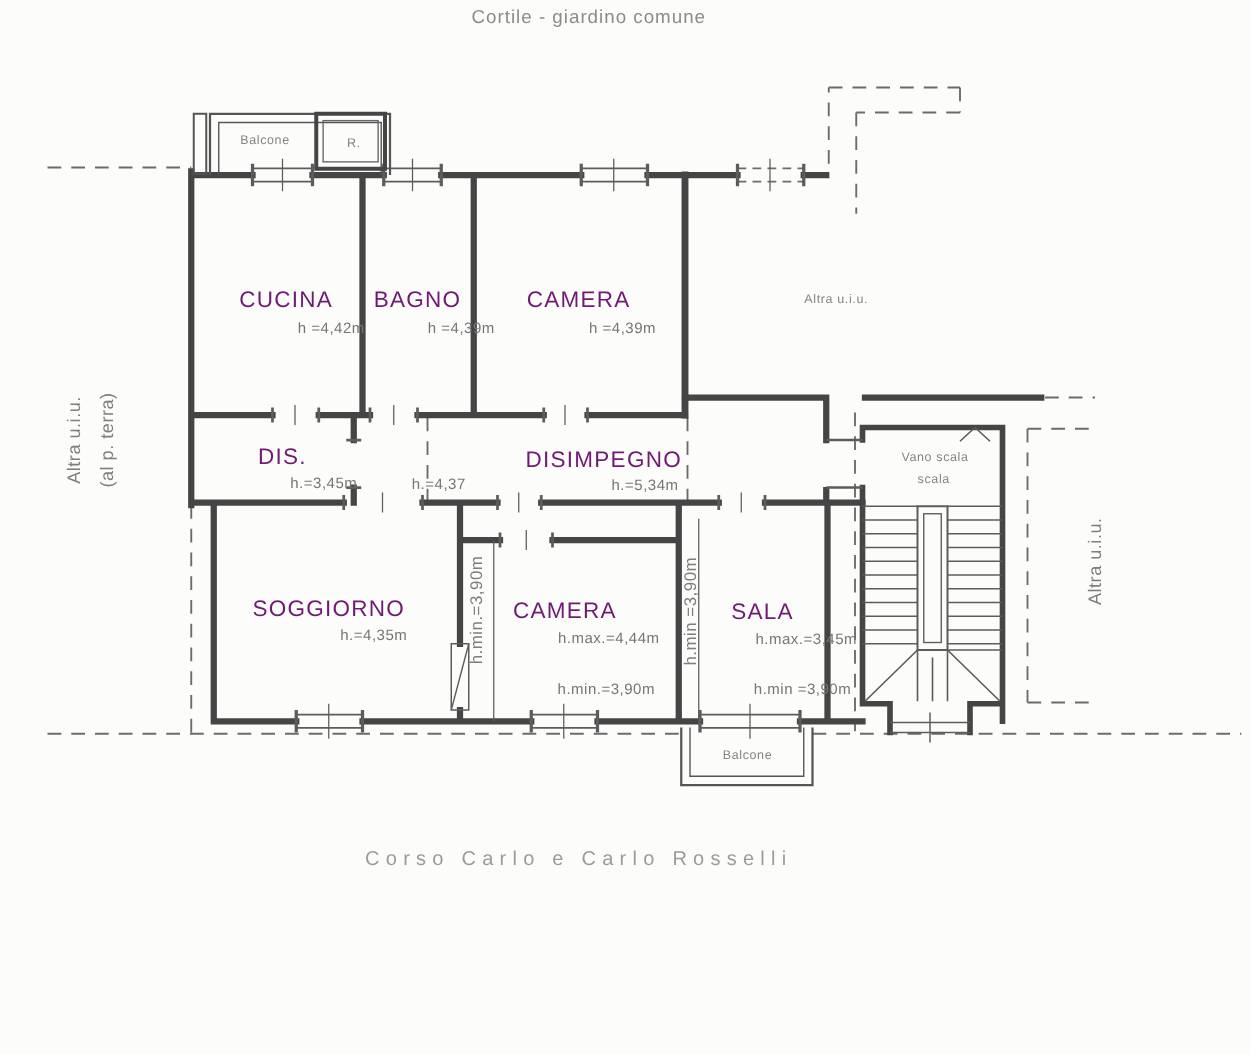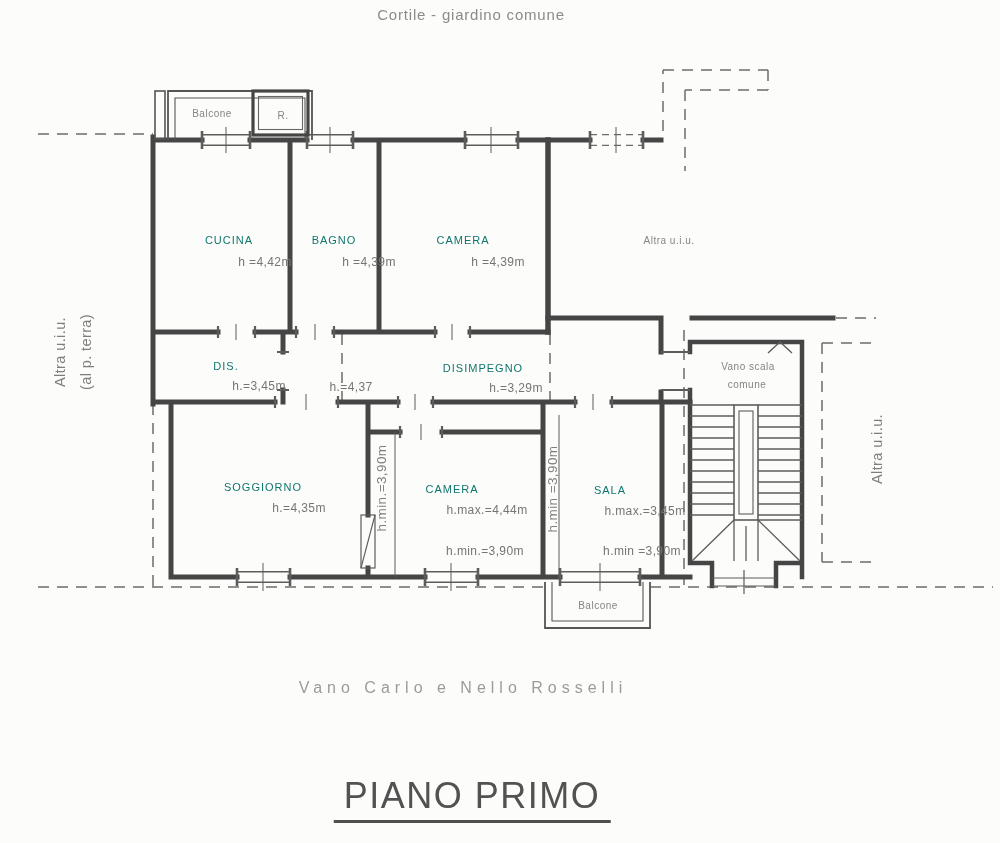--- a/index.html
+++ b/index.html
@@ -4,21 +4,21 @@
 <style>
   html,body{margin:0;padding:0;background:#e8e8e8;}
   #stage{
     position:relative;width:1000px;height:843px;margin:0 auto;
     background:#fcfcfa;overflow:hidden;
     font-family:"Liberation Sans","DejaVu Sans",sans-serif;
   }
   svg{position:absolute;left:0;top:0;}
   .lbl{
     position:absolute;transform:translate(-50%,-50%);
-    white-space:nowrap;color:#0f766e;font-size:11px;letter-spacing:1px;
+    white-space:nowrap;color:#701a75;font-size:18px;letter-spacing:1px;
   }
   .hgt{font-size:12px;color:#757575;letter-spacing:.4px;margin-left:35px;}
   .small-note{font-size:10px;color:#858585;letter-spacing:.5px;}
   .vert{transform:translate(-50%,-50%) rotate(-90deg);font-size:13.5px;color:#7e7e7e;letter-spacing:.4px;}
   .courtyard{font-size:15px;color:#8b8b8b;letter-spacing:.8px;}
   .street{font-size:16px;color:#9b9b9b;letter-spacing:5px;}
   .title{
     font-size:36px;color:#525252;letter-spacing:1.5px;
     border-bottom:3px solid #4f4f4f;padding:0 10px 3px 10px;
   }
@@ -121,39 +121,38 @@
   <div class="lbl" style="left:463px;top:240px">CAMERA</div>
   <div class="lbl hgt" style="left:463px;top:262px">h =4,39m</div>
 
   <div class="lbl small-note" style="left:669px;top:240px">Altra u.i.u.</div>
 
   <div class="lbl" style="left:226px;top:366px">DIS.</div>
   <div class="lbl hgt" style="left:224px;top:386px">h.=3,45m</div>
   <div class="lbl hgt" style="left:316px;top:387px">h.=4,37</div>
 
   <div class="lbl" style="left:483px;top:368px">DISIMPEGNO</div>
-  <div class="lbl hgt" style="left:481px;top:388px">h.=3,29m</div>
+  <div class="lbl hgt" style="left:481px;top:388px">h.=5,34m</div>
 
   <div class="lbl small-note" style="left:748px;top:366px">Vano scala</div>
-  <div class="lbl small-note" style="left:747px;top:384px">comune</div>
+  <div class="lbl small-note" style="left:747px;top:384px">scala</div>
 
   <div class="lbl" style="left:263px;top:487px">SOGGIORNO</div>
   <div class="lbl hgt" style="left:264px;top:508px">h.=4,35m</div>
 
   <div class="lbl" style="left:452px;top:489px">CAMERA</div>
   <div class="lbl hgt" style="left:452px;top:510px">h.max.=4,44m</div>
   <div class="lbl hgt" style="left:450px;top:551px">h.min.=3,90m</div>
   <div class="lbl vert" style="left:381px;top:488px">h.min.=3,90m</div>
 
   <div class="lbl" style="left:610px;top:490px">SALA</div>
   <div class="lbl hgt" style="left:610px;top:511px">h.max.=3,45m</div>
   <div class="lbl hgt" style="left:607px;top:551px">h.min =3,90m</div>
   <div class="lbl vert" style="left:552px;top:489px">h.min =3,90m</div>
 
   <div class="lbl small-note" style="left:598px;top:605px">Balcone</div>
 
   <div class="lbl vert" style="left:60px;top:352px;font-size:14.5px">Altra u.i.u.</div>
   <div class="lbl vert" style="left:86px;top:352px;font-size:14.5px">(al p. terra)</div>
   <div class="lbl vert" style="left:877px;top:449px;font-size:14.5px">Altra u.i.u.</div>
 
-  <div class="lbl street" style="left:463px;top:688px">Vano Carlo e Nello Rosselli</div>
-  <div class="lbl title" style="left:472px;top:799px">PIANO PRIMO</div>
+  <div class="lbl street" style="left:463px;top:688px">Corso Carlo e Carlo Rosselli</div>
 </div>
 
 </body></html>

